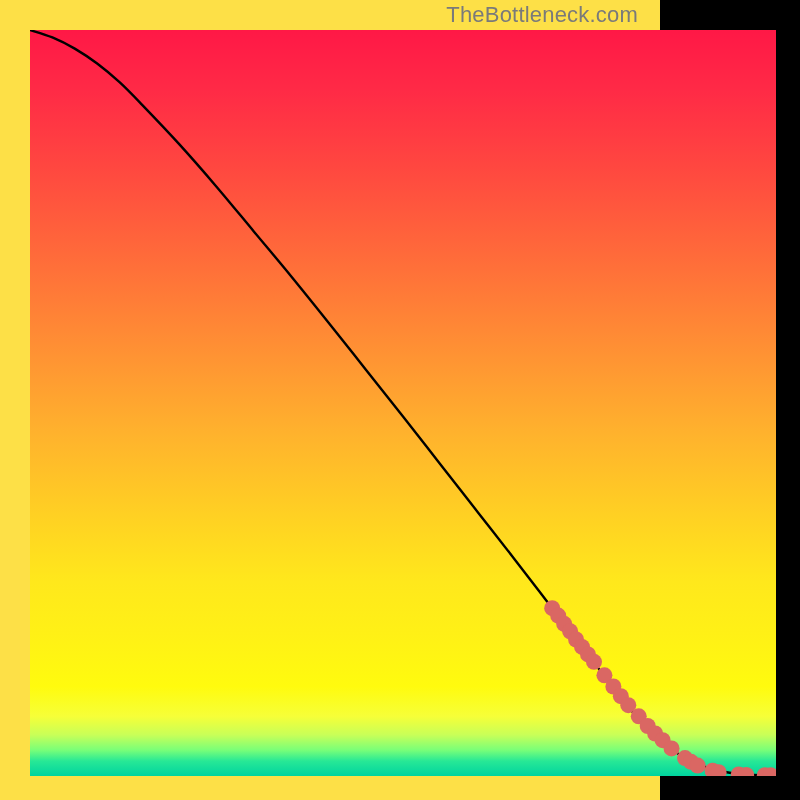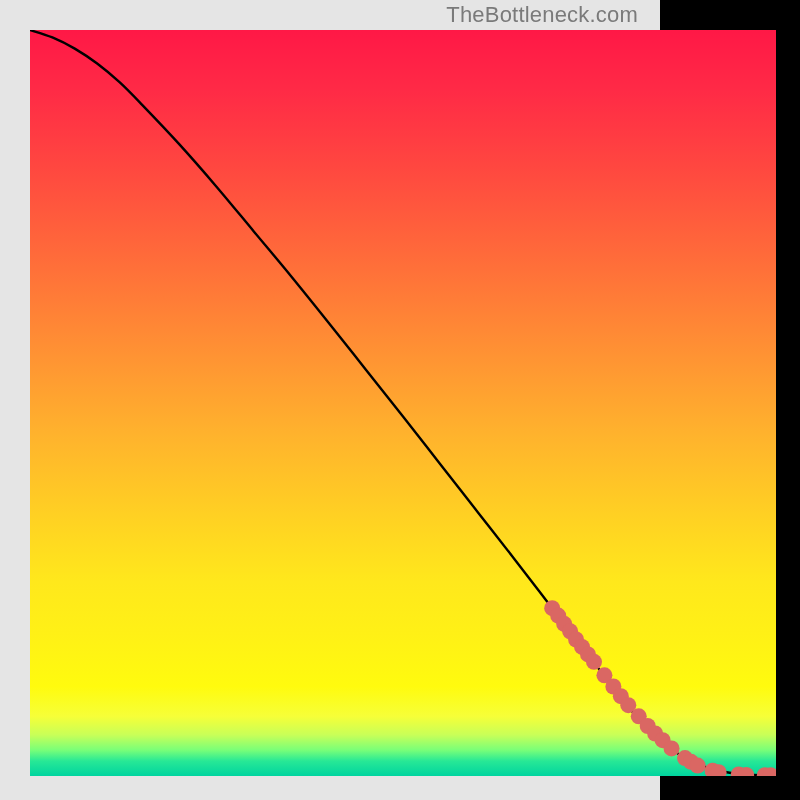--- a/index.html
+++ b/index.html
@@ -8,21 +8,21 @@
     width: 800px;
     height: 800px;
     background: #000;
     overflow: hidden;
     font-family: Arial, Helvetica, sans-serif;
   }
   .stage {
     position: relative;
     width: 660px;
     height: 800px;
-    background: #e5e5e5;
+    background: #fde047;
   }
   .watermark {
     position: absolute;
     top: 2px;
     right: 22px;
     color: #7a7a7a;
     font-size: 22px;
     font-weight: 500;
     letter-spacing: 0.2px;
     user-select: none;

